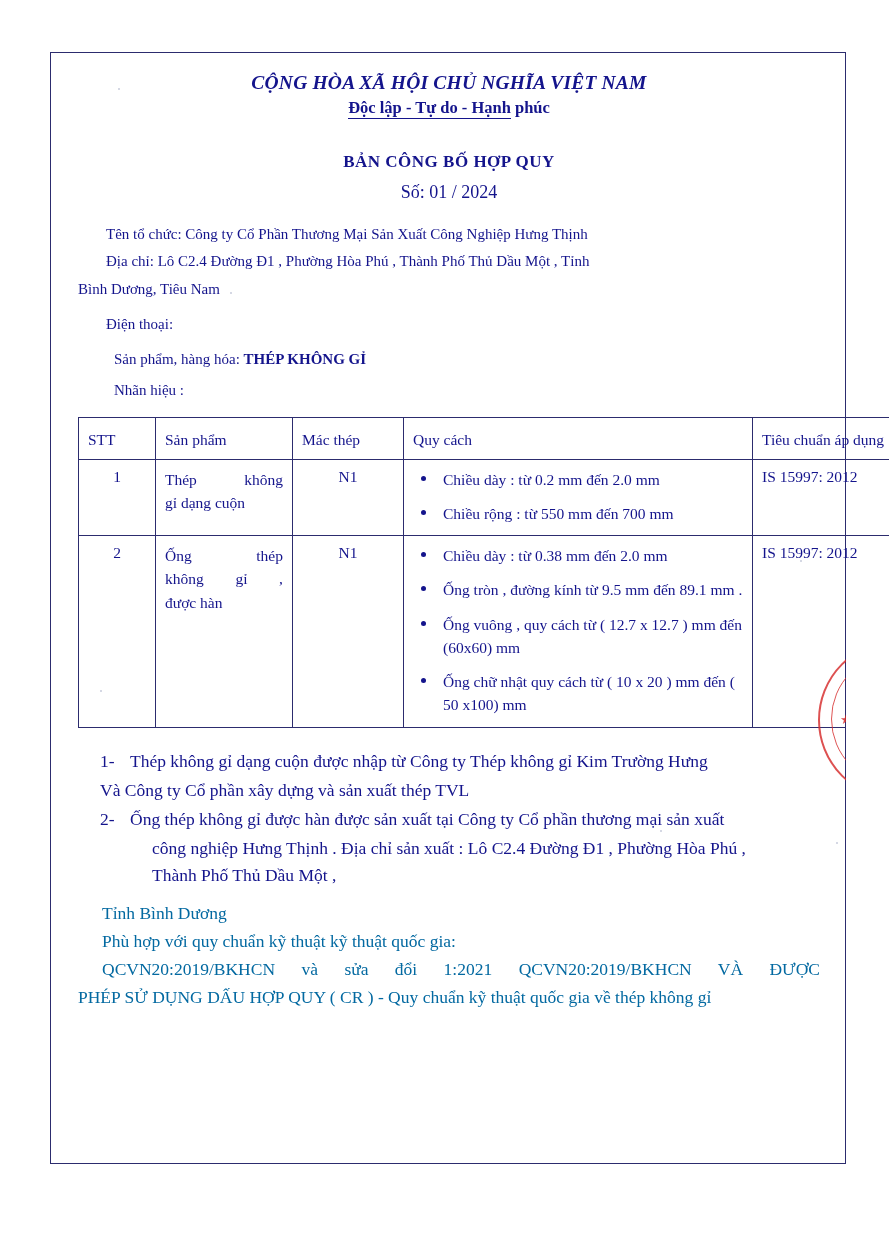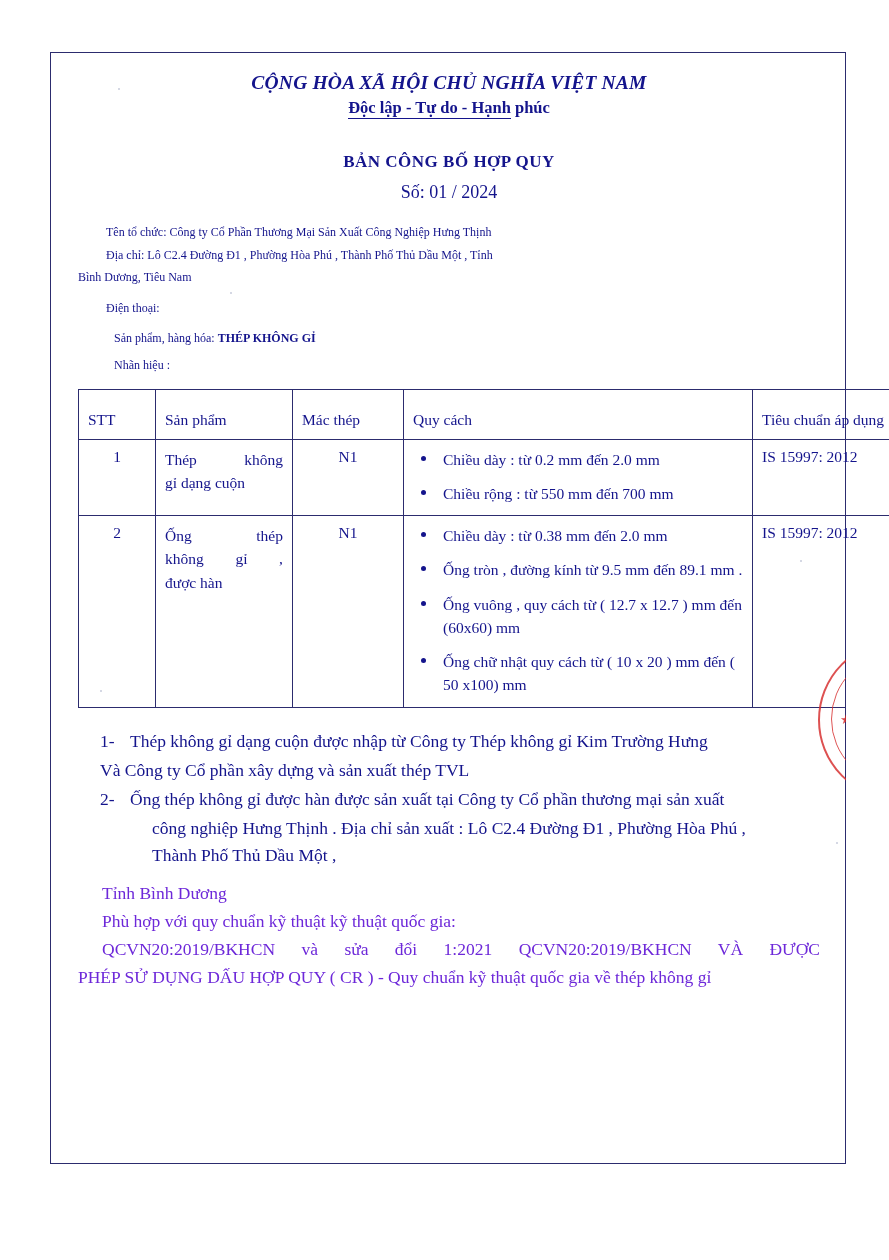--- a/index.html
+++ b/index.html
@@ -71,21 +71,21 @@
     letter-spacing: 0.5px;
   }
   .doc-number {
     font-size: 18px;
     color: #14148c;
     margin: 10px 0 0 0;
   }
 
   .body-block {
     margin-top: 20px;
-    font-size: 12px;
+    font-size: 15px;
     line-height: 1.55;
     color: #14148c;
   }
   .body-block p {
     margin: 0 0 4px 0;
   }
   .indent-1 { padding-left: 28px; }
   .indent-2 { padding-left: 36px; }
   .indent-3 { padding-left: 46px; }
   .bold { font-weight: bold; }
@@ -99,21 +99,21 @@
     table-layout: fixed;
   }
   table.spec th, table.spec td {
     border: 1px solid #2c2c6e;
     vertical-align: top;
     padding: 8px 9px;
     font-weight: normal;
   }
   table.spec th {
     text-align: left;
-    padding-top: 21px;
+    padding-top: 13px;
     padding-bottom: 10px;
   }
   th.c-stt, td.c-stt { width: 58px; text-align: center; }
   th.c-prod, td.c-prod { width: 118px; }
   th.c-grade, td.c-grade { width: 92px; }
   td.c-grade { text-align: center; }
   th.c-spec, td.c-spec { width: 330px; }
   th.c-std, td.c-std { width: 144px; }
 
   td.c-prod div.just {
@@ -165,21 +165,21 @@
     padding-left: 22px;
     box-sizing: content-box;
   }
   .note-text { flex: 1 1 auto; }
   .note-cont { padding-left: 22px; }
 
   .closing {
     margin-top: 10px;
     font-size: 17.5px;
     line-height: 1.6;
-    color: #6d28d9;
+    color: #0369a1;
   }
   .closing .l1 { padding-left: 24px; }
   .closing .l2 {
     padding-left: 24px;
     text-align: justify;
     text-align-last: justify;
   }
   .closing .l3 { padding-left: 0; }
 
   

